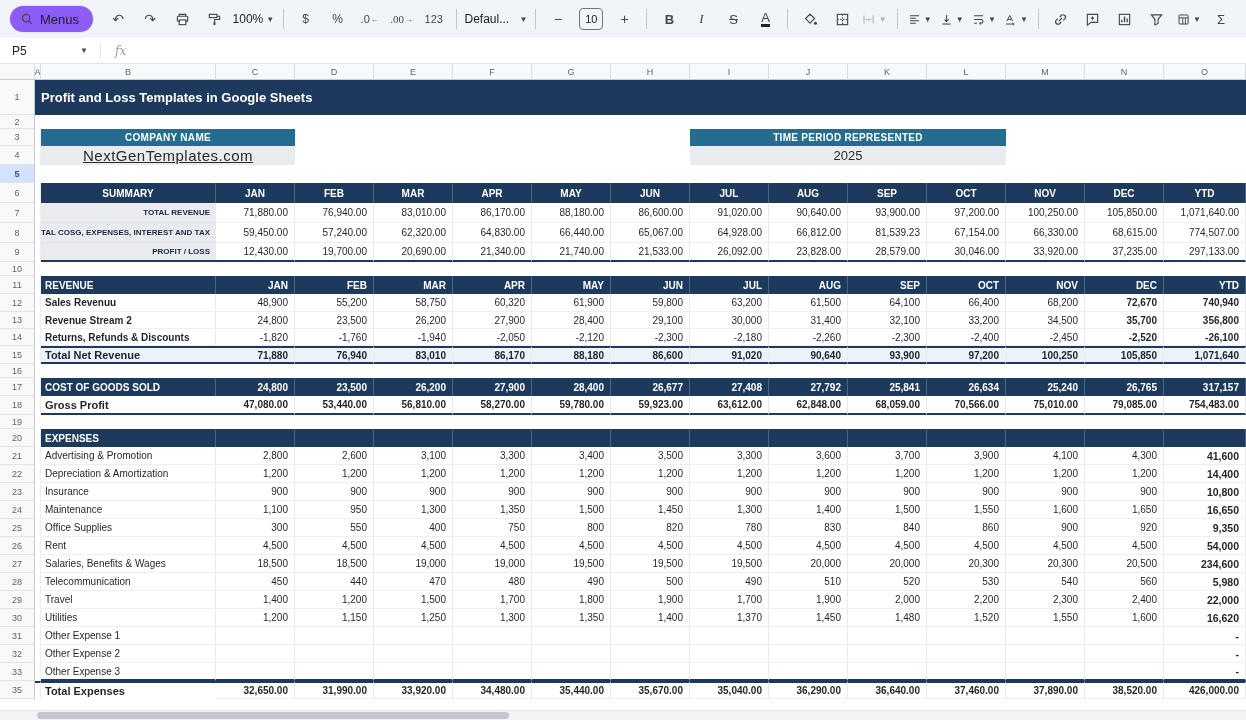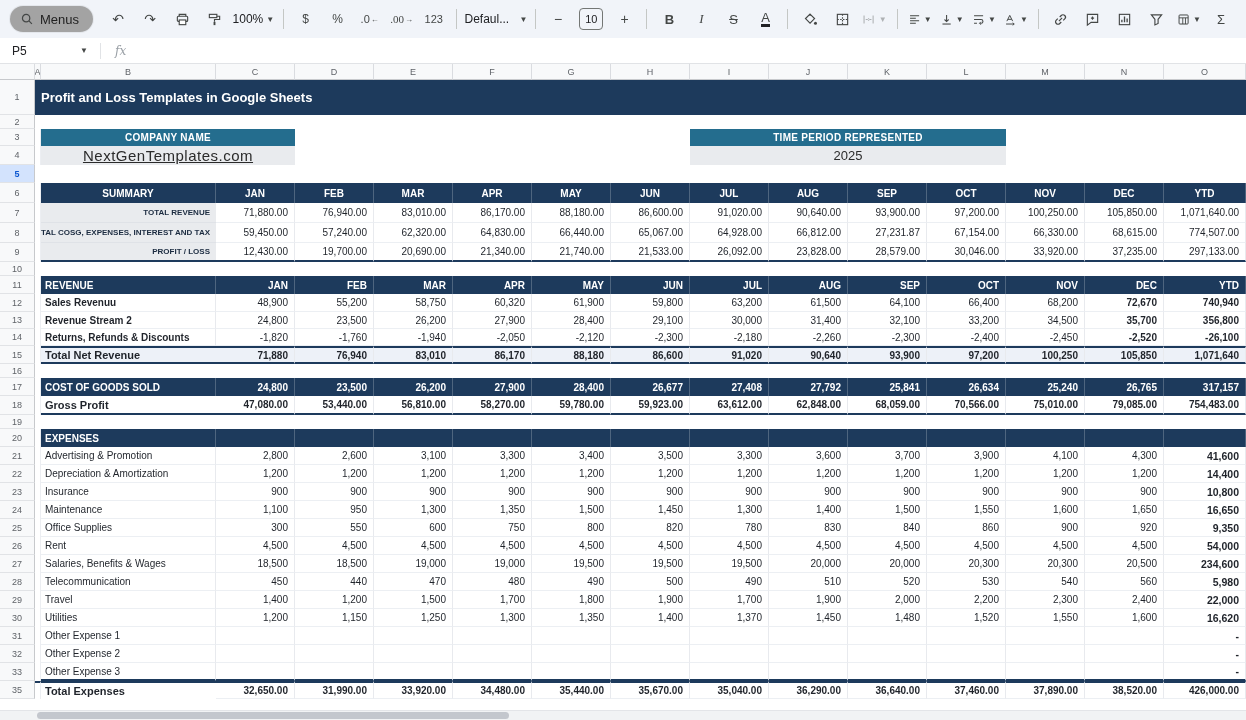--- a/index.html
+++ b/index.html
@@ -1,21 +1,21 @@
 <!DOCTYPE html>
 <html><head>
 <meta charset="utf-8">
 <style>
   html,body{margin:0;padding:0;background:#fff;}
   body{width:1246px;height:720px;overflow:hidden;font-family:"Liberation Sans",sans-serif;-webkit-font-smoothing:antialiased;}
   .app{position:relative;width:1246px;height:720px;background:#fff;}
 
   
   .toolbar{height:38px;background:#f1f4f9;display:flex;align-items:center;padding:0 10px;gap:2px;}
-  .pill{background:#a3a3a3;border-radius:18px;height:26px;display:flex;align-items:center;gap:6px;padding:0 14px 0 10px;margin-right:8px;box-shadow:0 0 0 1px #e4e7ec;}
+  .pill{background:#8b5cf6;border-radius:18px;height:26px;display:flex;align-items:center;gap:6px;padding:0 14px 0 10px;margin-right:8px;box-shadow:0 0 0 1px #e4e7ec;}
   .pill span{font-size:13px;color:#1f1f1f;}
   .tbtn{height:26px;min-width:24px;padding:0 3px;display:flex;align-items:center;justify-content:center;border-radius:4px;color:#444746;font-size:12px;gap:1px;}
   .tbtn svg{display:block;}
   .glyph{font-size:14px;color:#444746;line-height:1;}
   .caret{font-size:8px;color:#444746;margin-left:2px;}
   .sep{width:1px;height:20px;background:#c4c7c5;margin:0 5px;flex:none;}
   .fsz-box{width:24px;height:20px;border:1px solid #747775;border-radius:4px;display:flex;align-items:center;justify-content:center;font-size:11px;color:#202124;margin:0 4px;}
   .btxt{font-size:13px;font-weight:700;color:#444746;}
   .itxt{font-size:13px;font-style:italic;font-family:"Liberation Serif",serif;color:#444746;}
   .stxt{font-size:13px;text-decoration:line-through;color:#444746;}
@@ -330,21 +330,21 @@
         <div class="c acol " style="width: 6px;"></div>
         <div class="c sumlbl" style="width: 175px;">TOTAL COSG, EXPENSES, INTEREST AND TAX</div>
         <div class="c num grid" style="width: 79px;">59,450.00</div>
         <div class="c num grid" style="width: 79px;">57,240.00</div>
         <div class="c num grid" style="width: 79px;">62,320.00</div>
         <div class="c num grid" style="width: 79px;">64,830.00</div>
         <div class="c num grid" style="width: 79px;">66,440.00</div>
         <div class="c num grid" style="width: 79px;">65,067.00</div>
         <div class="c num grid" style="width: 79px;">64,928.00</div>
         <div class="c num grid" style="width: 79px;">66,812.00</div>
-        <div class="c num grid" style="width: 79px;">27,231.87</div>
+        <div class="c num grid" style="width: 79px;">81,539.23</div>
         <div class="c num grid" style="width: 79px;">67,154.00</div>
         <div class="c num grid" style="width: 79px;">66,330.00</div>
         <div class="c num grid" style="width: 79px;">68,615.00</div>
         <div class="c num grid" style="width: 82px;">774,507.00</div>
       </div>
       <div class="row" style="height: 19px;">
         <div class="c gut" style="width: 35px;">9</div>
         <div class="c acol " style="width: 6px;"></div>
         <div class="c sumlbl dkb" style="width: 175px;">PROFIT / LOSS</div>
         <div class="c num grid dkb" style="width: 79px;">12,430.00</div>
@@ -588,21 +588,21 @@
         <div class="c num grid" style="width: 79px;">1,600</div>
         <div class="c num grid" style="width: 79px;">1,650</div>
         <div class="c num grid ytdb" style="width: 82px;">16,650</div>
       </div>
       <div class="row" style="height: 18px;">
         <div class="c gut" style="width: 35px;">25</div>
         <div class="c acol " style="width: 6px;"></div>
         <div class="c lbl grid" style="width: 175px;">Office Supplies</div>
         <div class="c num grid" style="width: 79px;">300</div>
         <div class="c num grid" style="width: 79px;">550</div>
-        <div class="c num grid" style="width: 79px;">600</div>
+        <div class="c num grid" style="width: 79px;">400</div>
         <div class="c num grid" style="width: 79px;">750</div>
         <div class="c num grid" style="width: 79px;">800</div>
         <div class="c num grid" style="width: 79px;">820</div>
         <div class="c num grid" style="width: 79px;">780</div>
         <div class="c num grid" style="width: 79px;">830</div>
         <div class="c num grid" style="width: 79px;">840</div>
         <div class="c num grid" style="width: 79px;">860</div>
         <div class="c num grid" style="width: 79px;">900</div>
         <div class="c num grid" style="width: 79px;">920</div>
         <div class="c num grid ytdb" style="width: 82px;">9,350</div>

